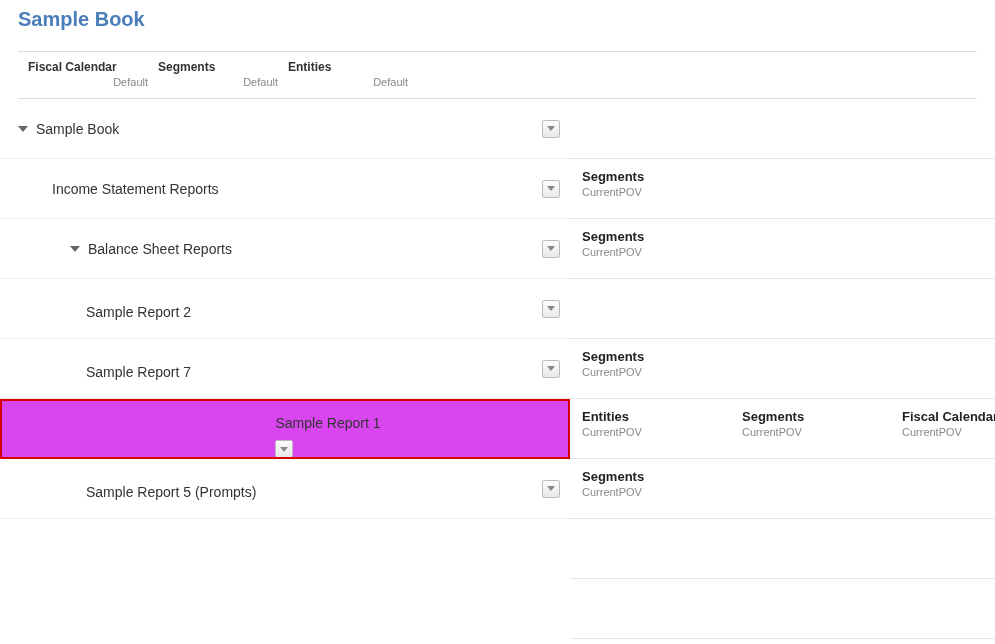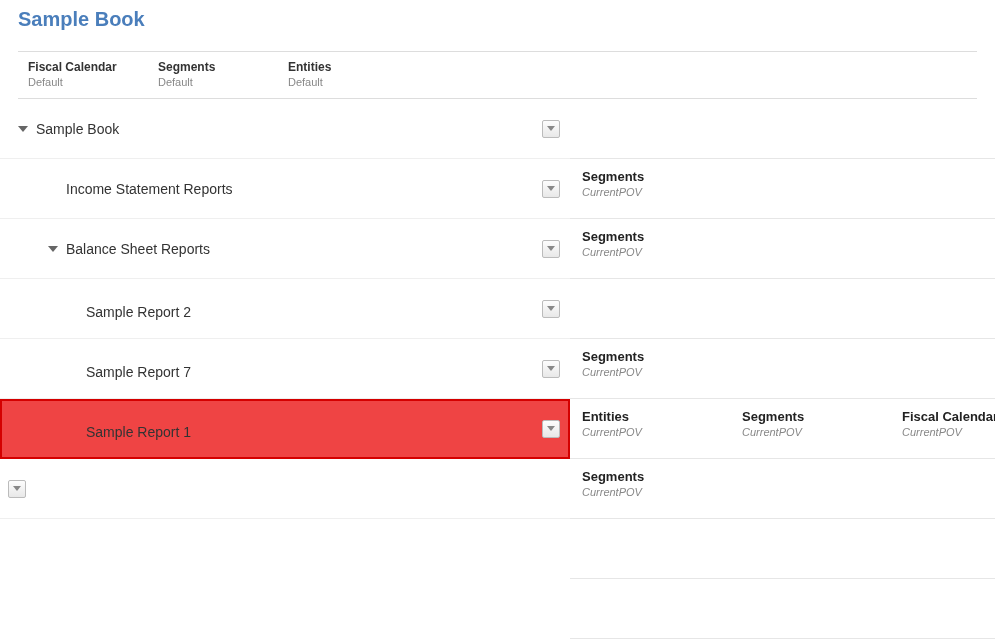--- a/index.html
+++ b/index.html
@@ -8,41 +8,42 @@
   .filter-bar {
     display: flex;
     gap: 0;
     padding: 8px 0 10px 0;
     margin: 14px 18px 0 18px;
     border-top: 1px solid #ddd;
     border-bottom: 1px solid #ddd;
   }
   .filter-col { width: 130px; padding-left: 10px; }
   .filter-col .f-label { font-weight: bold; color: #333; font-size: 12px; }
-  .filter-col .f-value { color: #888; font-size: 11px; margin-top: 2px; }
+  .filter-col .f-value { color: #888; font-size: 11px; margin-top: 2px; text-align: right; }
 
   .main { display: flex; margin: 0 18px 0 0; }
   .left-panel { flex: 0 0 570px; }
   .right-panel { flex: 1; }
 
   .tree-row {
     display: flex;
     align-items: center;
     height: 60px;
     border-bottom: 1px solid #efefef;
     position: relative;
   }
   .tree-row.highlighted {
-    background: #ef4444;
+    background: #d946ef;
     outline: 2px solid #d40000;
     outline-offset: -2px;
+    flex-direction: column;
   }
   .tree-content { display: flex; align-items: center; flex: 1; padding-left: 18px; }
-  .indent-1 { padding-left: 48px; }
-  .indent-2 { padding-left: 66px; }
+  .indent-1 { padding-left: 70px; }
+  .indent-2 { padding-left: 52px; }
   .indent-3 { padding-left: 86px; margin-top: 6px; }
   .tri {
     width: 0; height: 0;
     border-left: 5px solid transparent;
     border-right: 5px solid transparent;
     border-top: 6px solid #666;
     margin-right: 8px;
   }
   .tree-label { color: #333; font-size: 14px; }
 
@@ -66,21 +67,21 @@
   .right-row {
     display: flex;
     align-items: flex-start;
     height: 60px;
     border-bottom: 1px solid #e6e6e6;
     padding: 10px 0 0 12px;
     gap: 0;
   }
   .right-col { flex: 0 0 160px; }
   .right-col .r-label { font-weight: bold; color: #222; font-size: 13px; }
-  .right-col .r-value { color: #888; font-size: 11px; margin-top: 2px; font-style: italic; }
+  .right-col .r-value { color: #888; font-size: 11px; margin-top: 2px; }
   .right-row.empty .right-col { visibility: hidden; }
 </style>
 </head>
 <body>
 
 <div class="page-title">Sample Book</div>
 
 <div class="filter-bar">
   <div class="filter-col">
     <div class="f-label">Fiscal Calendar</div>
@@ -151,20 +152,23 @@
     <div class="tree-row highlighted">
       <div class="tree-content indent-3">
         <div class="tree-label">Sample Report 1</div>
       </div>
       <div class="dd-btn">
           <div class="caret"></div>
         </div>
     </div>
 
     <div class="tree-row">
+      <div class="tree-content indent-3">
+        <div class="tree-label">Sample Report 5 (Prompts)</div>
+      </div>
       <div class="dd-btn">
           <div class="caret"></div>
         </div>
     </div>
 
 
   </div>
 
   <div class="right-panel">
 

